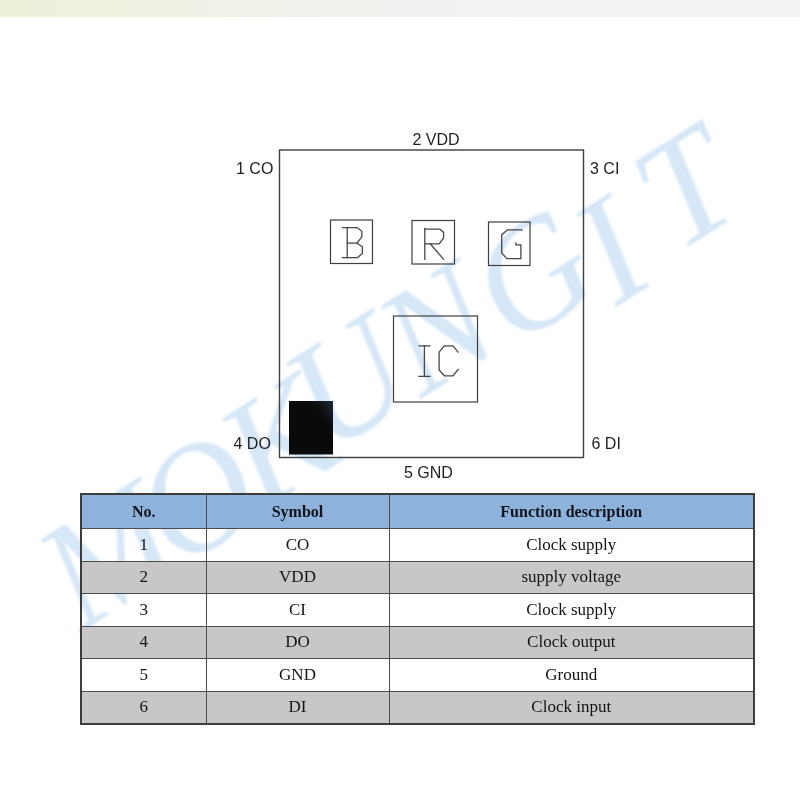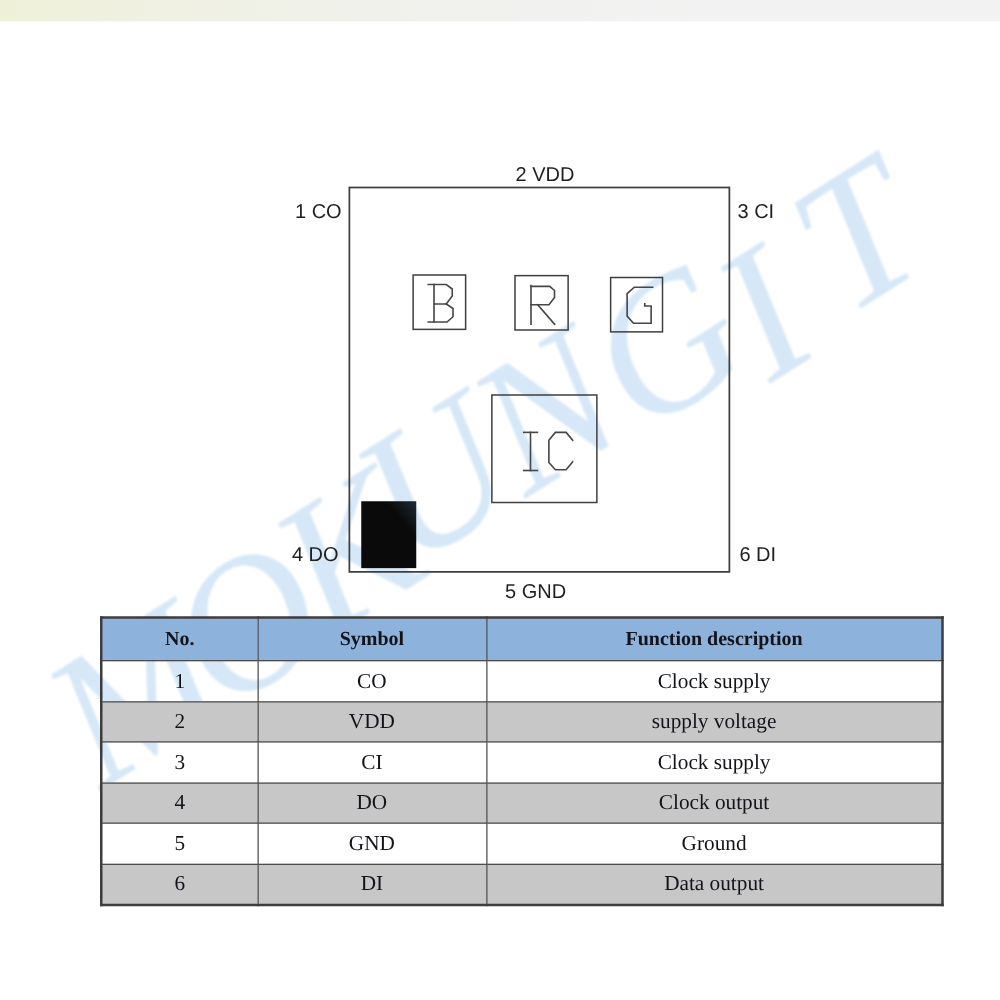--- a/index.html
+++ b/index.html
@@ -107,17 +107,17 @@
           <td>Clock output</td>
         </tr>
   <tr>
           <td>5</td>
           <td>GND</td>
           <td>Ground</td>
         </tr>
   <tr class="g">
           <td>6</td>
           <td>DI</td>
-          <td>Data output</td>
+          <td>Clock input</td>
         </tr>
 </tbody>
     </table>
 </div>
 
 </body></html>

